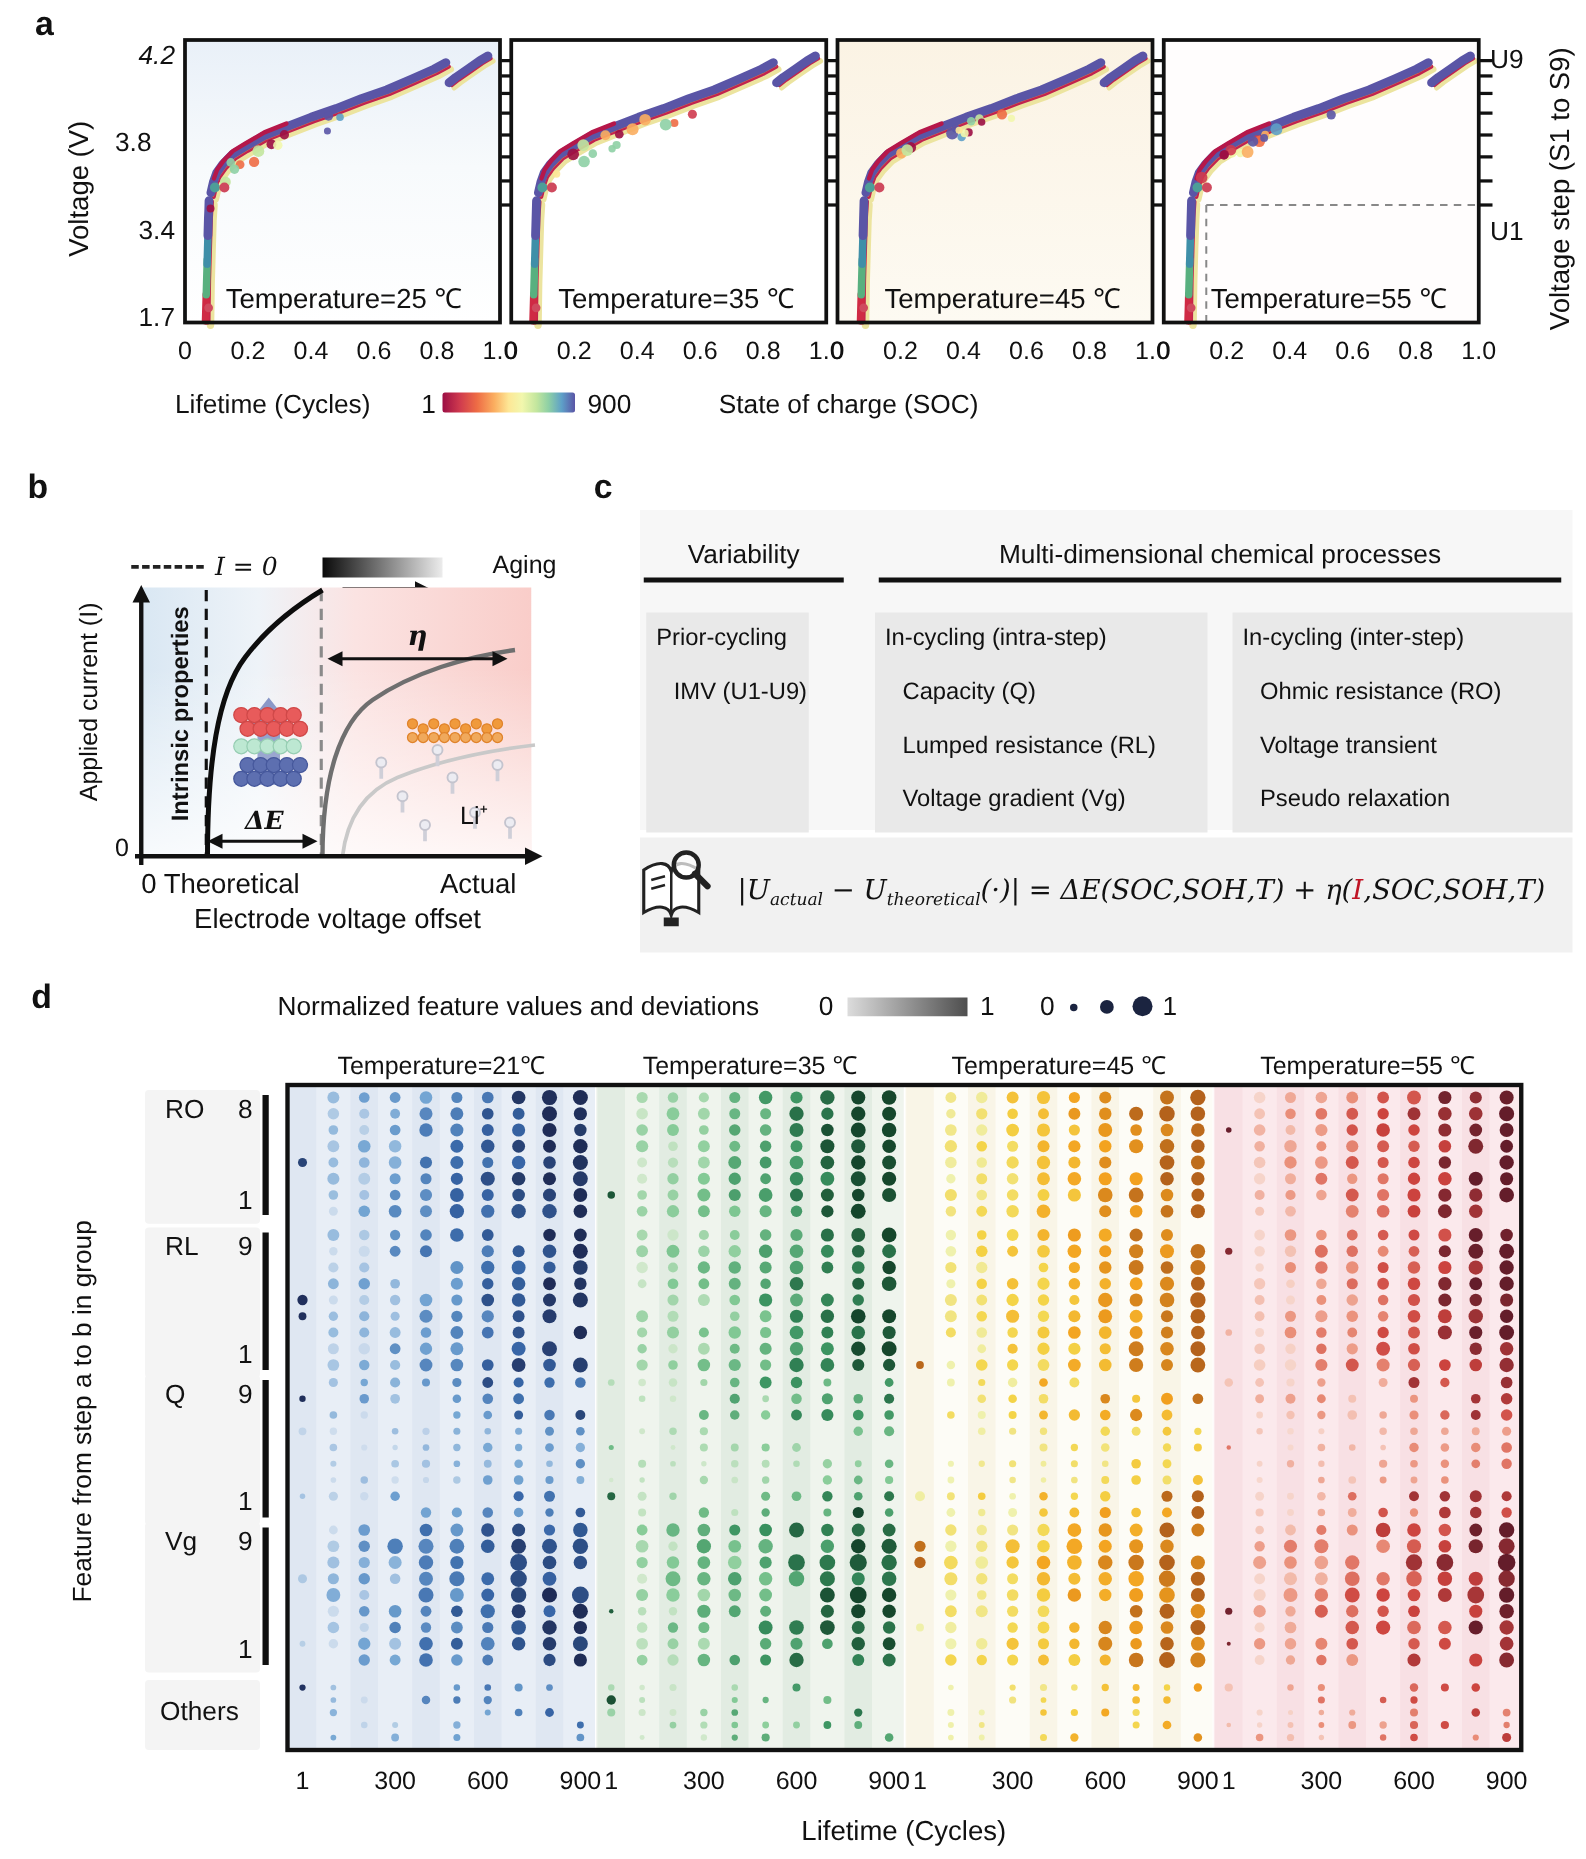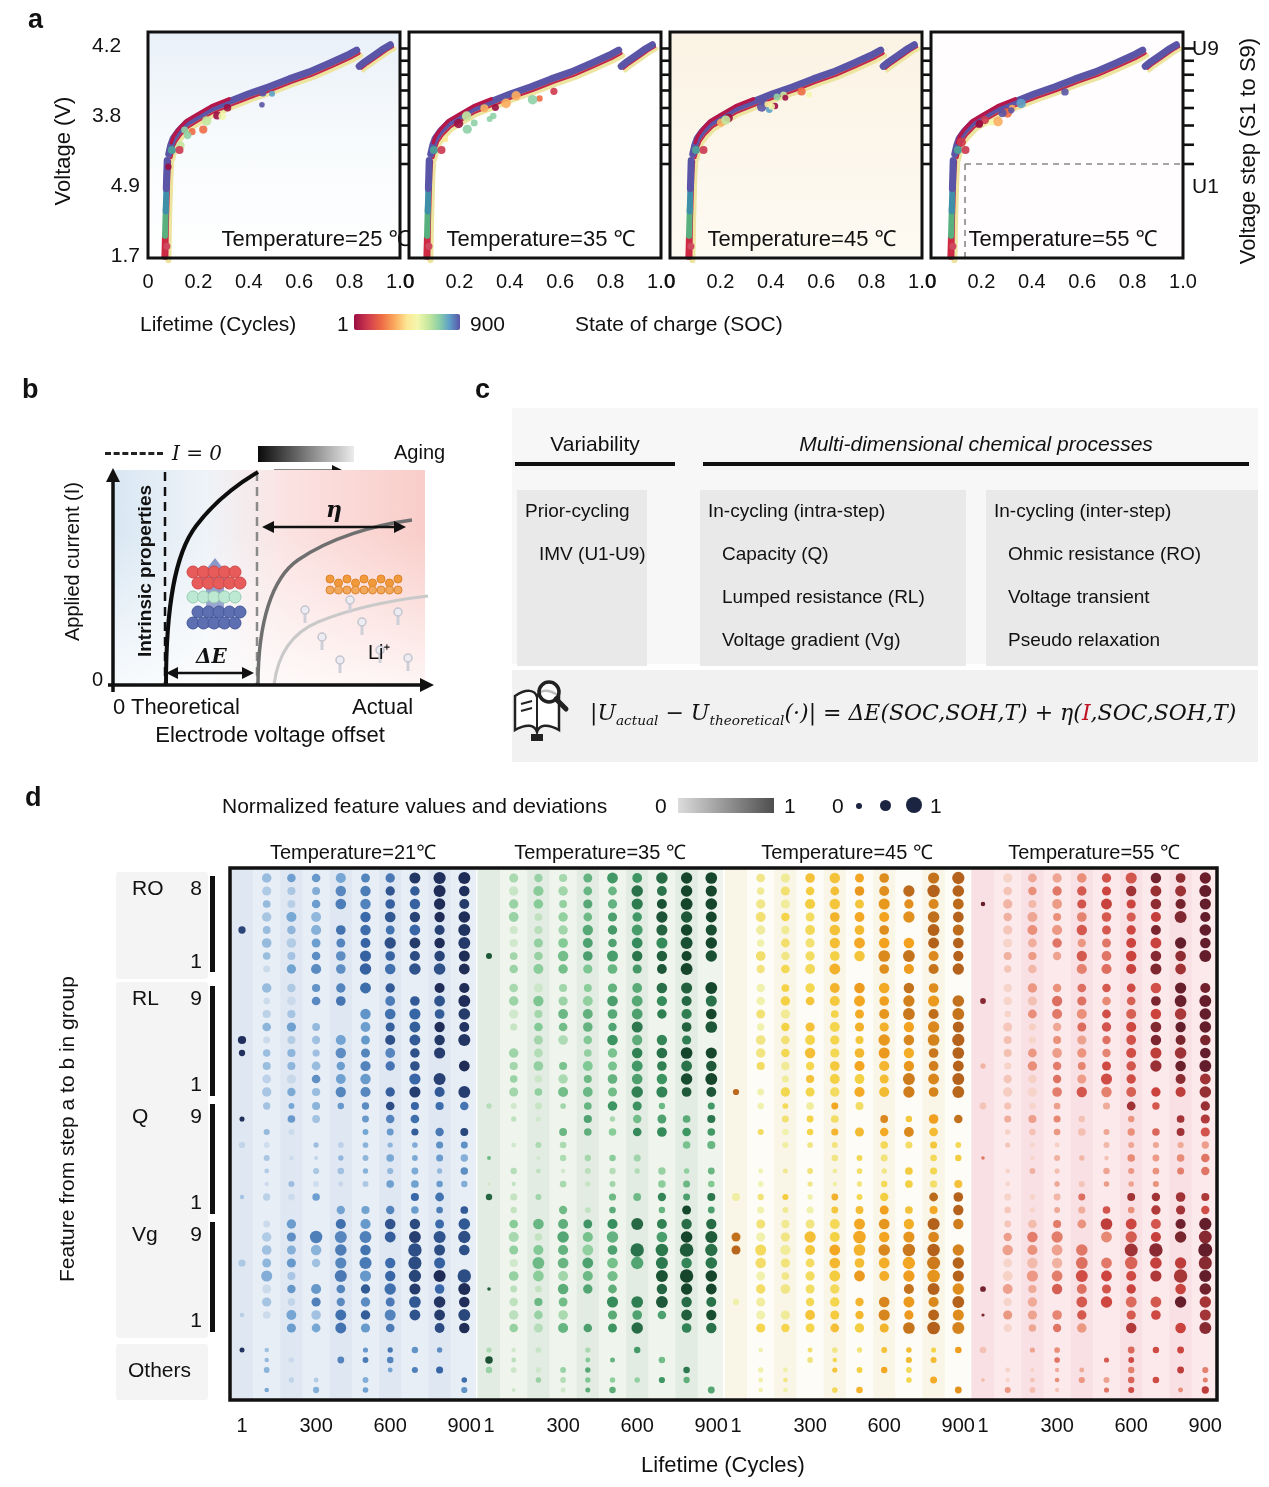--- a/index.html
+++ b/index.html
@@ -19,23 +19,23 @@
   .graybox{background:#e9e9e9;}
 </style>
 </head>
 <body>
 
 <div class="page">
 
   <div class="abs plabel" style="left:28px;top:4px;">a</div>
   <div class="abs rot t22" style="left:-47px;top:138px;width:220px;text-align:center;">Voltage (V)</div>
   <div class="abs" id="aYTicks">
-      <div class="abs t21" style="left:92px;top:33px;width:48px;">4.2</div>
+      <div class="abs t21" style="left:92px;top:33px;width:48px;text-align:right;font-style:italic;">4.2</div>
       <div class="abs t21" style="left:92px;top:103px;width:48px;text-align:left;">3.8</div>
-      <div class="abs t21" style="left:92px;top:173px;width:48px;text-align:right;">4.9</div>
+      <div class="abs t21" style="left:92px;top:173px;width:48px;text-align:right;">3.4</div>
       <div class="abs t21" style="left:92px;top:243px;width:48px;text-align:right;">1.7</div>
     </div>
   <svg class="abs" id="panelASvg" style="left:0;top:0;" width="1269" height="300">
       <defs>
         <linearGradient id="aT0" x1="0" y1="0" x2="0" y2="1">
           <stop offset="0" stop-color="#e9f0f8"></stop>
           <stop offset="0.45" stop-color="#f7fafc"></stop>
           <stop offset="1" stop-color="#ffffff"></stop>
         </linearGradient>
         <linearGradient id="aT2" x1="0" y1="0" x2="0" y2="1">
@@ -216,21 +216,21 @@
         <line x1="1184" y1="60.74999999999994" x2="1194" y2="60.74999999999994" stroke="#111" stroke-width="2.6"></line>
         <line x1="1184" y1="74.74999999999994" x2="1194" y2="74.74999999999994" stroke="#111" stroke-width="2.6"></line>
         <line x1="1184" y1="90.5" x2="1194" y2="90.5" stroke="#111" stroke-width="2.6"></line>
         <line x1="1184" y1="108.00000000000003" x2="1194" y2="108.00000000000003" stroke="#111" stroke-width="2.6"></line>
         <line x1="1184" y1="125.49999999999997" x2="1194" y2="125.49999999999997" stroke="#111" stroke-width="2.6"></line>
         <line x1="1184" y1="144.75" x2="1194" y2="144.75" stroke="#111" stroke-width="2.6"></line>
         <line x1="1184" y1="164" x2="1194" y2="164" stroke="#111" stroke-width="2.6"></line>
       </g>
     </svg>
   <div class="abs" id="aTitles">
-      <div class="abs t22 ctr" style="left:184px;top:222px;width:224px;padding-left:20px;">Temperature=25 ℃</div>
+      <div class="abs t22 ctr" style="left:163px;top:222px;width:224px;">Temperature=25 ℃</div>
       <div class="abs t22 ctr" style="left:429px;top:222px;width:224px;">Temperature=35 ℃</div>
       <div class="abs t22 ctr" style="left:690px;top:222px;width:224px;">Temperature=45 ℃</div>
       <div class="abs t22 ctr" style="left:951px;top:222px;width:224px;">Temperature=55 ℃</div>
     </div>
   <div class="abs" id="aXTicks">
       <div class="abs t20 ctr" style="left:126px;top:270px;width:44px;">0</div>
       <div class="abs t20 ctr" style="left:176.4px;top:270px;width:44px;">0.2</div>
       <div class="abs t20 ctr" style="left:226.8px;top:270px;width:44px;">0.4</div>
       <div class="abs t20 ctr" style="left:277.20000000000005px;top:270px;width:44px;">0.6</div>
       <div class="abs t20 ctr" style="left:327.6px;top:270px;width:44px;">0.8</div>
@@ -386,21 +386,21 @@
   <div class="abs t22" style="left:352px;top:694px;">Actual</div>
   <div class="abs t22 ctr" style="left:120px;top:722px;width:300px;">Electrode voltage offset</div>
   <div class="abs t20 math" style="left:196px;top:644px;font-weight:bold;">ΔE</div>
   <div class="abs t22 math" style="left:326px;top:496px;font-weight:bold;">η</div>
   <div class="abs t20" style="left:368px;top:638px;">Li⁺</div>
 
   <div class="abs plabel" style="left:475px;top:374px;">c</div>
   <div class="abs" style="left:512px;top:408px;width:746px;height:256px;background:#f7f7f7;"></div>
   <div class="abs t21 ctr" style="left:515px;top:432px;width:160px;">Variability</div>
   <div class="abs" style="left:515px;top:462px;width:160px;height:4px;background:#111;"></div>
-  <div class="abs t21 ctr" style="left:703px;top:432px;width:546px;font-style:italic;">Multi-dimensional chemical processes</div>
+  <div class="abs t21 ctr" style="left:703px;top:432px;width:546px;">Multi-dimensional chemical processes</div>
   <div class="abs" style="left:703px;top:462px;width:546px;height:4px;background:#111;"></div>
   <div class="abs graybox" id="cBox0" style="left:517px;top:490px;width:130px;height:176px;">
       <div class="t19" style="position:absolute;left:8px;top:10px;white-space:nowrap;">Prior-cycling</div>
       <div class="t19" style="position:absolute;left:22px;top:53px;white-space:nowrap;">IMV (U1-U9)</div>
     </div>
   <div class="abs graybox" id="cBox2" style="left:986px;top:490px;width:272px;height:176px;">
       <div class="t19" style="position:absolute;left:8px;top:10px;white-space:nowrap;">In-cycling (inter-step)</div>
       <div class="t19" style="position:absolute;left:22px;top:53px;white-space:nowrap;">Ohmic resistance (RO)</div>
       <div class="t19" style="position:absolute;left:22px;top:96px;white-space:nowrap;">Voltage transient</div>
       <div class="t19" style="position:absolute;left:22px;top:139px;white-space:nowrap;">Pseudo relaxation</div>

